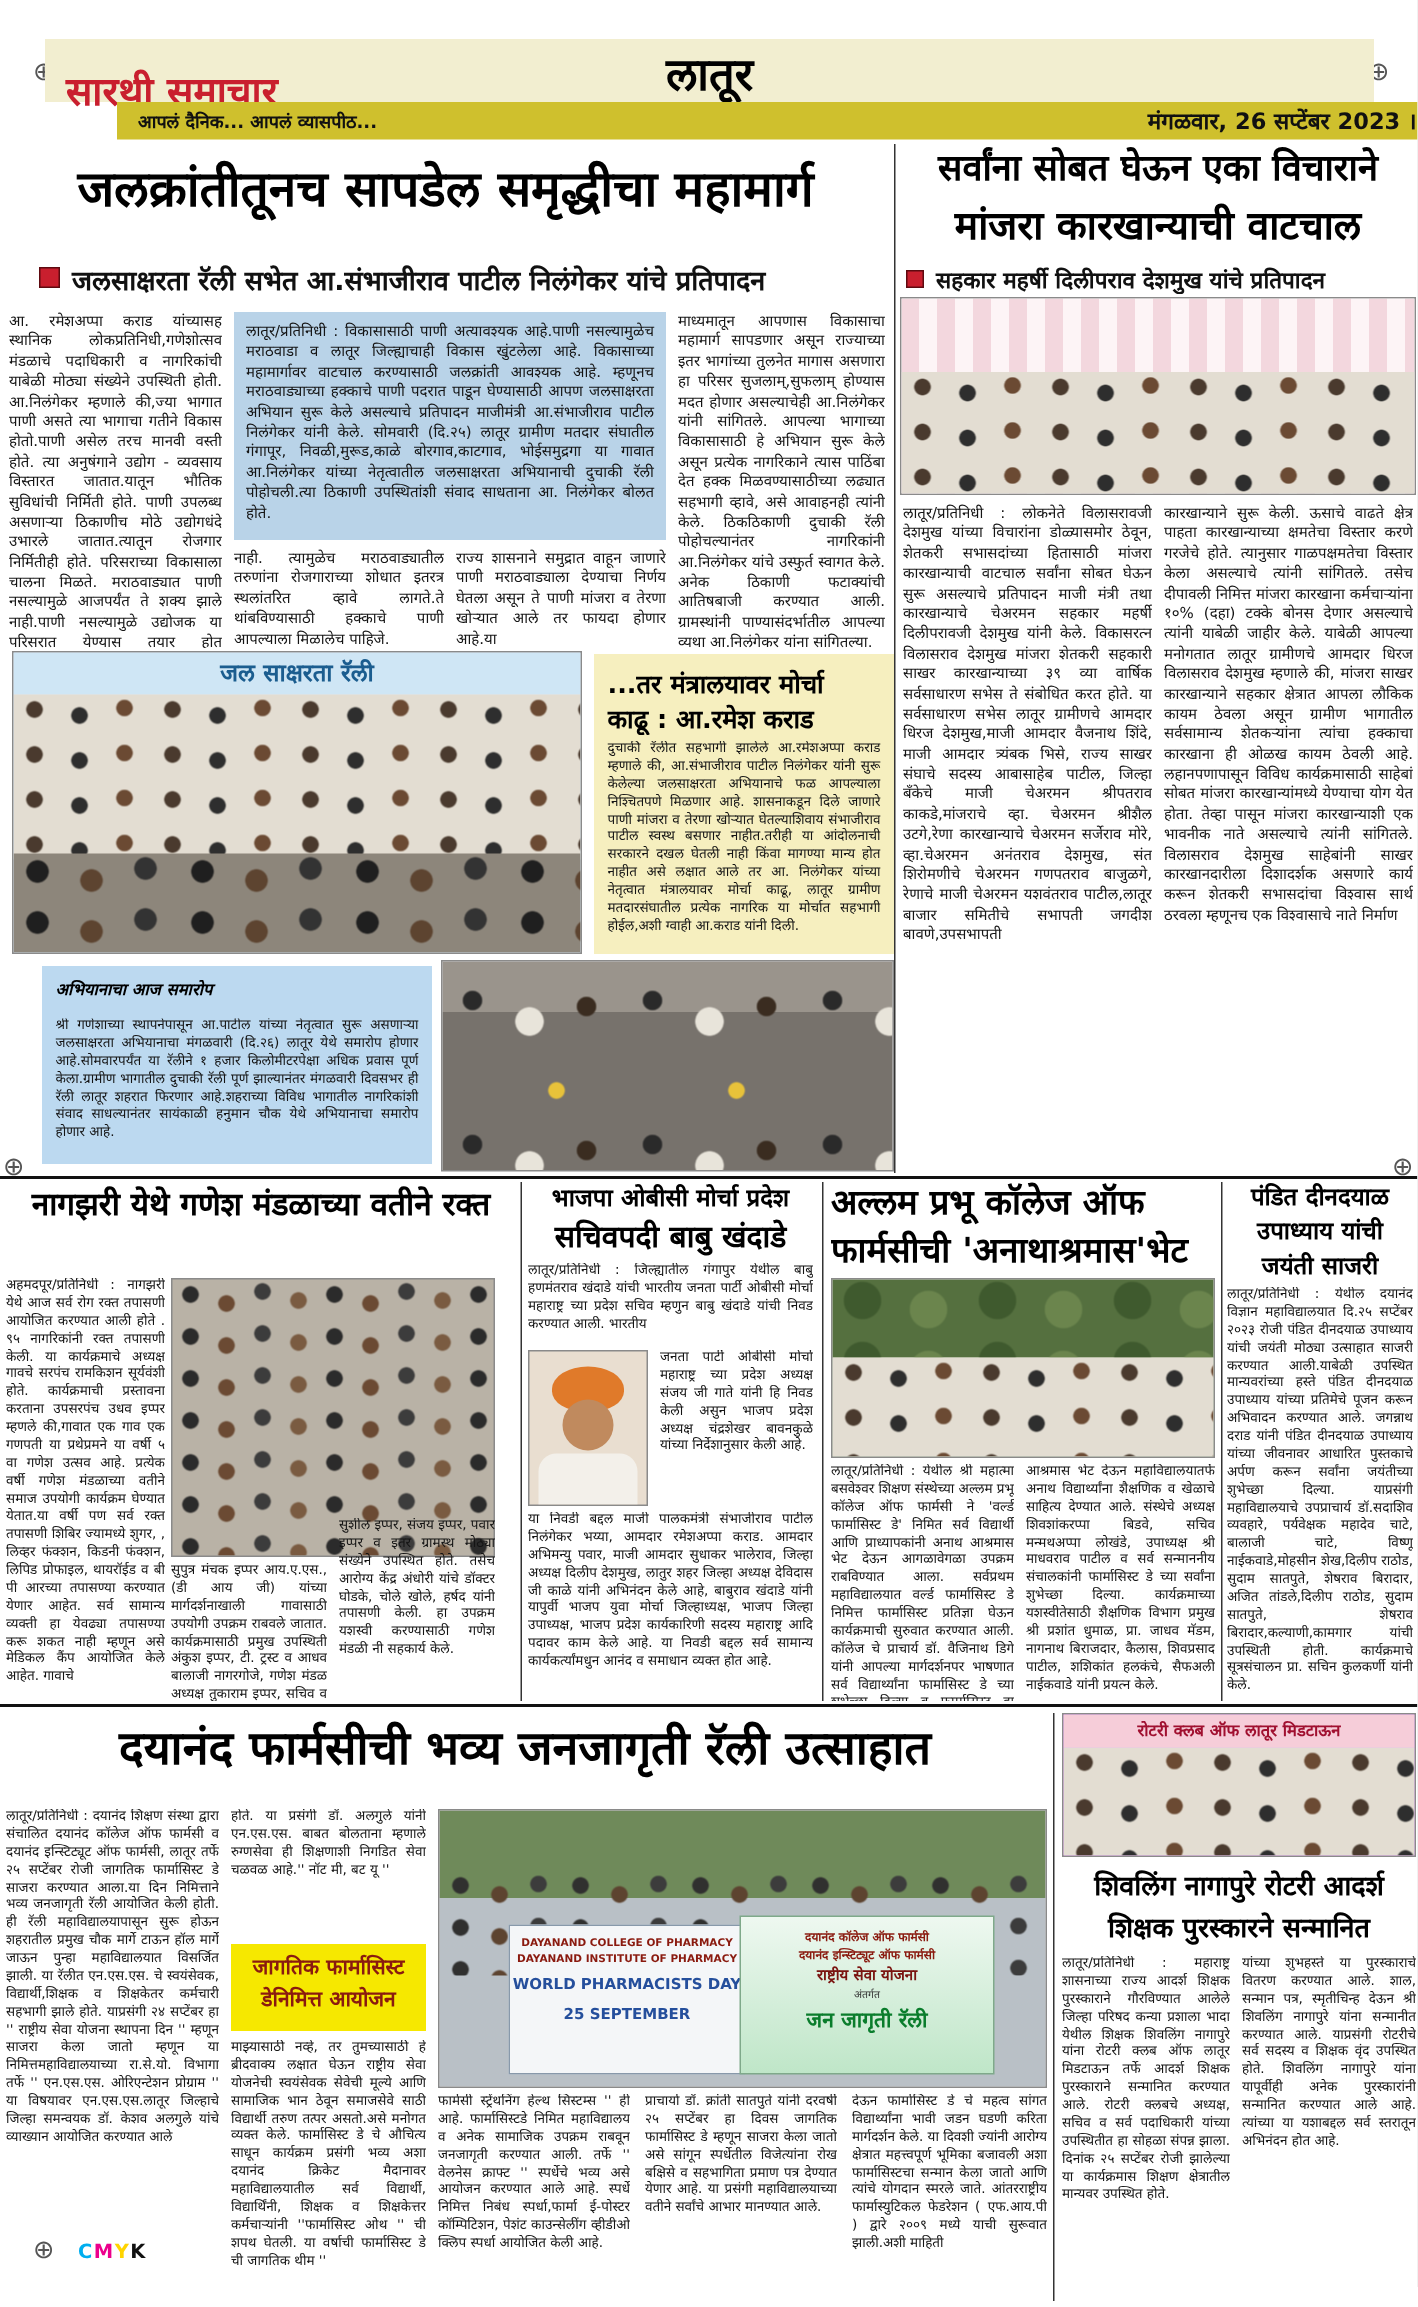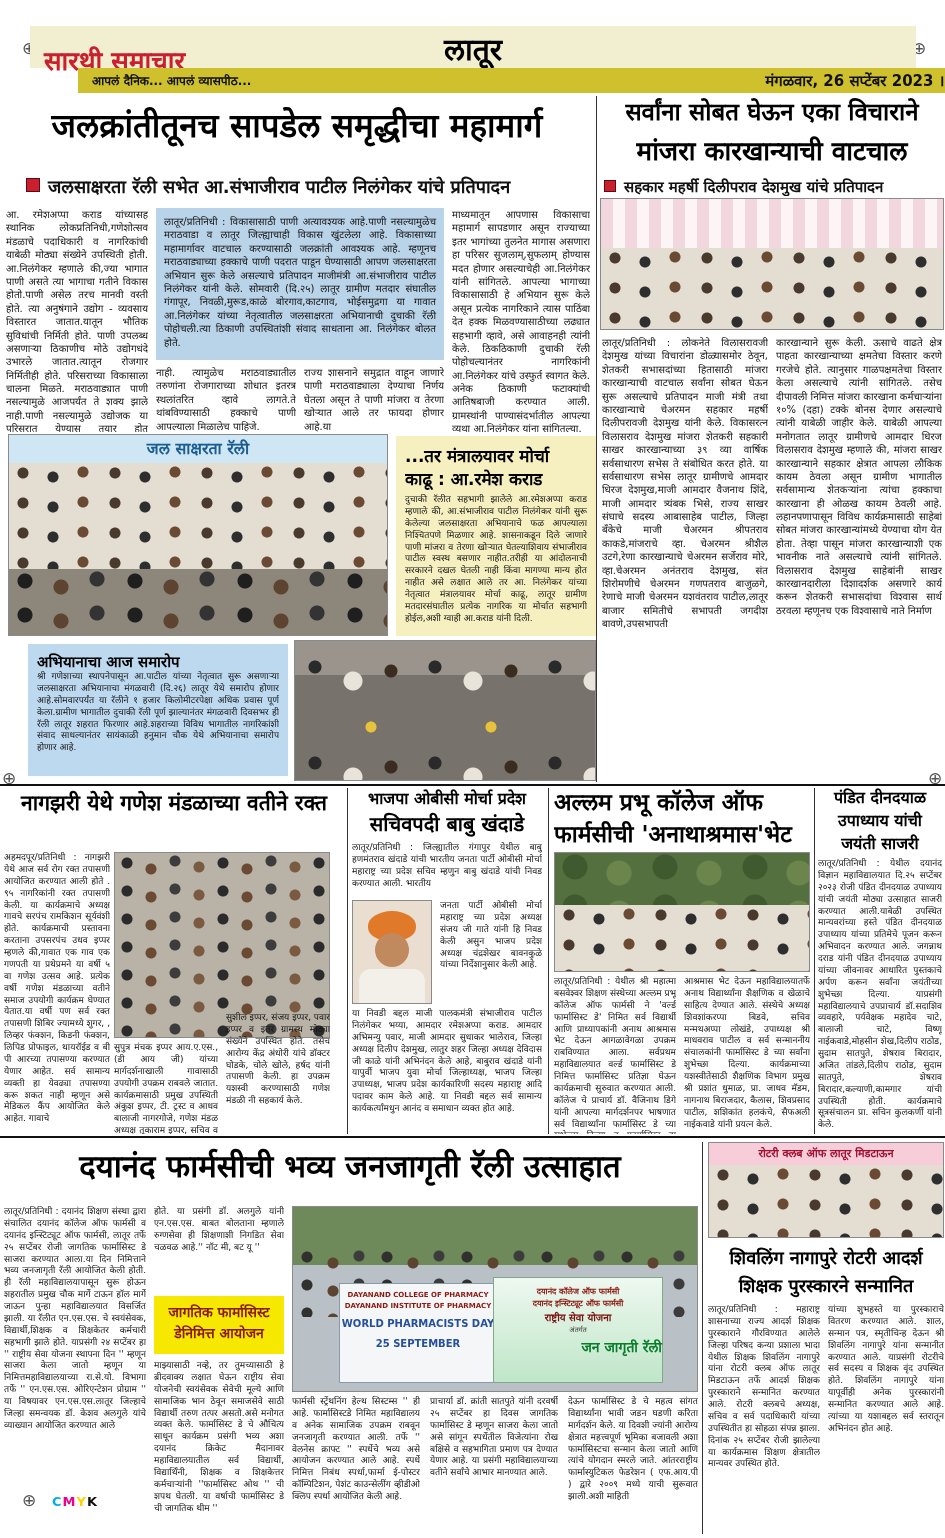--- a/index.html
+++ b/index.html
@@ -87,21 +87,21 @@
     radial-gradient(circle at 66px 9px,#3c3c3c 5px,transparent 6px);background-size:80px 28px;}
   .banner-en{position:absolute;left:46px;top:76px;width:158px;height:100px;background:#f4f6f8;
     border:1px solid #8899aa;text-align:center;padding-top:6px;box-sizing:border-box;}
   .banner-en .l1{font-size:7px;font-weight:bold;color:#8a1a0f;line-height:1.5;}
   .banner-en .l2{font-size:10px;font-weight:900;color:#254f9c;line-height:1.5;margin-top:5px;}
   .banner-mr{position:absolute;right:34px;top:70px;width:170px;height:106px;text-align:center;
     background:linear-gradient(#eef8f0,#bfe6c8);border:1px solid #7fa98a;padding-top:8px;box-sizing:border-box;}
   .banner-mr .m1{font-size:8px;font-weight:bold;color:#8a1a0f;line-height:1.5;}
   .banner-mr .m2{font-size:10px;font-weight:900;color:#7a1410;line-height:1.6;}
   .banner-mr .m3{font-size:7px;color:#333;line-height:1.4;}
-  .banner-mr .m4{font-size:14px;font-weight:900;color:#0a7d2c;line-height:1.6;text-align:right;}
+  .banner-mr .m4{font-size:14px;font-weight:900;color:#0a7d2c;line-height:1.6;}
   
   .rotary-banner{position:absolute;left:0;top:0;right:0;height:22px;background:#f6cdd9;
     color:#a01030;font-size:11px;font-weight:900;text-align:center;line-height:22px;}
   .rotary-people{position:absolute;left:0;right:0;bottom:0;height:72px;}
   
   .intro-box{background:var(--intro-box-blue);padding:7px 8px;box-sizing:border-box;}
   .morcha-box{background:var(--morcha-box-yellow);padding:8px 9px;box-sizing:border-box;}
   .samarop-box{background:var(--samarop-box-blue);padding:7px 9px;box-sizing:border-box;}
   .box-title{font-weight:900;color:#000;white-space:nowrap;overflow:hidden;}
   .hl-yellow{background:var(--highlight-yellow);color:var(--highlight-text);font-weight:900;
@@ -151,21 +151,21 @@
     <div class="jal-crowd"></div>
   </div>
 
   <div class="abs morcha-box" style="left:396px;top:436px;width:200px;height:200px;">
     <div class="box-title" style="font-size:17px;">...तर मंत्रालयावर मोर्चा</div>
     <div class="box-title" style="font-size:17px;margin-bottom:4px;">काढू : आ.रमेश कराड</div>
     <div class="body-sm" style="height:140px;">दुचाकी रॅलीत सहभागी झालेले आ.रमेशअप्पा कराड म्हणाले की, आ.संभाजीराव पाटील निलंगेकर यांनी सुरू केलेल्या जलसाक्षरता अभियानाचे फळ आपल्याला निश्चितपणे मिळणार आहे. शासनाकडून दिले जाणारे पाणी मांजरा व तेरणा खोऱ्यात घेतल्याशिवाय संभाजीराव पाटील स्वस्थ बसणार नाहीत.तरीही या आंदोलनाची सरकारने दखल घेतली नाही किंवा मागण्या मान्य होत नाहीत असे लक्षात आले तर आ. निलंगेकर यांच्या नेतृत्वात मंत्रालयावर मोर्चा काढू, लातूर ग्रामीण मतदारसंघातील प्रत्येक नागरिक या मोर्चात सहभागी होईल,अशी ग्वाही आ.कराड यांनी दिली.</div>
   </div>
 
   <div class="abs samarop-box" style="left:28px;top:644px;width:260px;height:132px;">
-    <div class="box-title" style="font-size:15px;margin-bottom:0;">अभियानाचा आज समारोप</div>
+    <div class="box-title" style="font-size:11px;margin-bottom:13px;font-style:italic;">अभियानाचा आज समारोप</div>
     <div class="body-sm" style="height:96px;">श्री गणेशाच्या स्थापनेपासून आ.पाटील यांच्या नेतृत्वात सुरू असणाऱ्या जलसाक्षरता अभियानाचा मंगळवारी (दि.२६) लातूर येथे समारोप होणार आहे.सोमवारपर्यंत या रॅलीने १ हजार किलोमीटरपेक्षा अधिक प्रवास पूर्ण केला.ग्रामीण भागातील दुचाकी रॅली पूर्ण झाल्यानंतर मंगळवारी दिवसभर ही रॅली लातूर शहरात फिरणार आहे.शहराच्या विविध भागातील नागरिकांशी संवाद साधल्यानंतर सायंकाळी हनुमान चौक येथे अभियानाचा समारोप होणार आहे.</div>
   </div>
 
   <div class="abs photo bike" style="left:294px;top:640px;width:302px;height:141px;">
     <div class="bike-riders"></div>
   </div>
 
   <div class="abs vrule" style="left:596px;top:96px;height:686px;"></div>
 
   <div class="abs hl" style="left:600px;top:94px;width:344px;font-size:24px;line-height:1.5;">सर्वांना सोबत घेऊन एका विचाराने</div>

